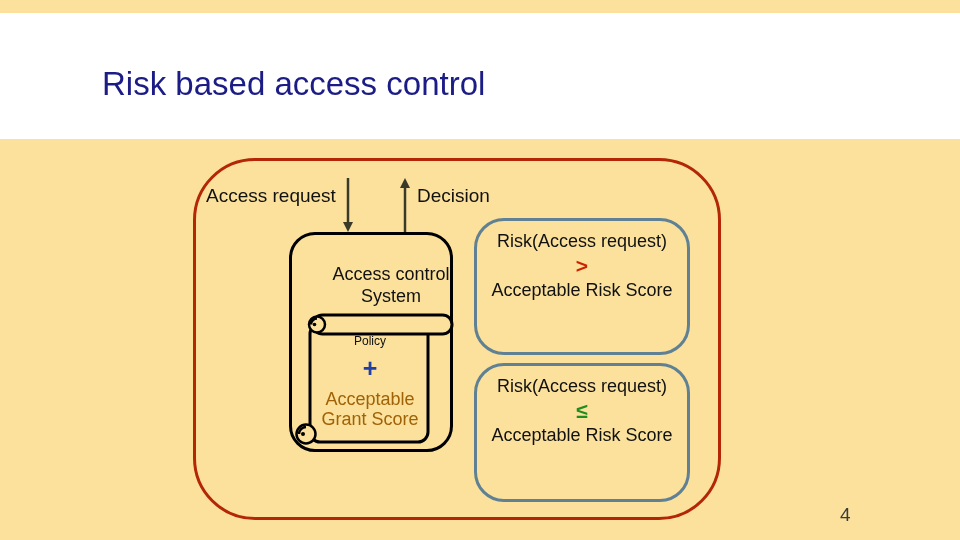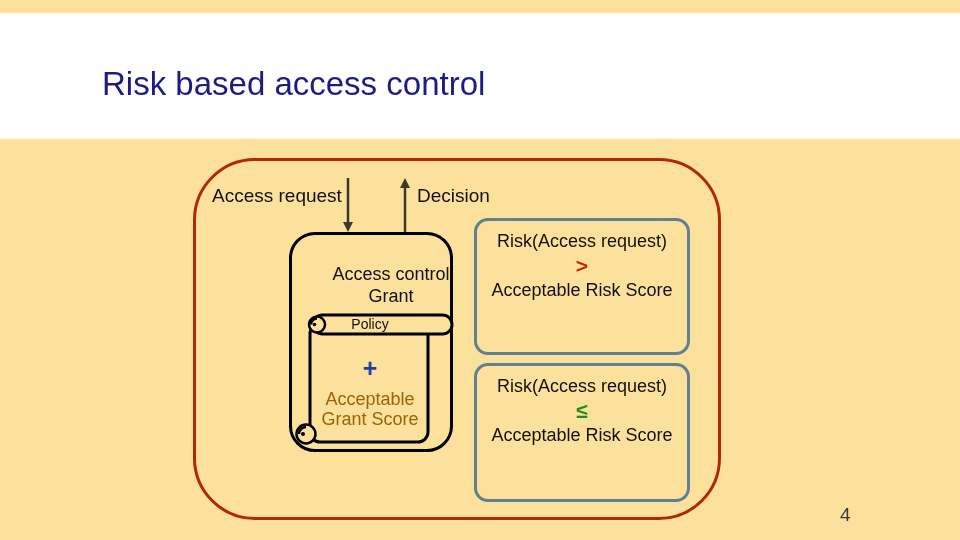--- a/index.html
+++ b/index.html
@@ -40,21 +40,21 @@
     box-sizing: border-box;
     background: transparent;
   }
 
   .flow-label {
     position: absolute;
     font-size: 19px;
     color: #111111;
     white-space: nowrap;
   }
-  .flow-label.request { left: 206px; top: 185px; margin-left: 6px; }
+  .flow-label.request { left: 206px; top: 185px; }
   .flow-label.decision { left: 417px; top: 185px; text-align: right; }
 
   .arrows-layer {
     position: absolute;
     left: 0; top: 0;
     width: 960px; height: 540px;
     pointer-events: none;
   }
 
   .system-box {
@@ -80,30 +80,30 @@
     width: 175px; height: 148px;
   }
 
   .scroll-text {
     position: absolute;
     left: 300px;
     width: 140px;
     text-align: center;
     white-space: nowrap;
   }
-  .scroll-text.policy { top: 316px; font-size: 14px; color: #111111; text-align: center; }
+  .scroll-text.policy { top: 334px; font-size: 12px; color: #111111; text-align: center; }
   .scroll-text.plus   { top: 354px; font-size: 25px; font-weight: bold; color: #2140a5; }
   .scroll-text.blue-block { top: 389px; font-size: 18px; line-height: 20px; color: #a16207; }
 
   .risk-box {
     position: absolute;
     left: 474px;
     width: 216px;
     border: 3px solid #5f8193;
-    border-radius: 14px;
+    border-radius: 30px;
     box-sizing: border-box;
     background: transparent;
     display: flex;
     flex-direction: column;
     align-items: center;
     text-align: center;
   }
   .risk-box.deny  { top: 218px; height: 137px; }
   .risk-box.grant { top: 363px; height: 139px; }
 
@@ -159,21 +159,21 @@
     </g>
     <g>
       <line x1="405" y1="232" x2="405" y2="186" stroke="#3a3a28" stroke-width="2.5"></line>
       <polygon points="400,188 410,188 405,178" fill="#3a3a28"></polygon>
     </g>
   </svg>
 
   <div class="system-box">
     <div class="system-box-text">
       <div>Access control</div>
-      <div>Grant</div>
+      <div>System</div>
     </div>
   </div>
 
   <svg class="scroll-svg" viewBox="0 0 175 148">
 
     <rect x="22" y="18" width="118" height="118" rx="10" fill="#fbe19c" stroke="#000000" stroke-width="3"></rect>
 
     <rect x="25" y="9" width="139" height="19" rx="9.5" fill="#fbe19c" stroke="#000000" stroke-width="3"></rect>
 
     <circle cx="29" cy="18.5" r="8" fill="#fbe19c" stroke="#000000" stroke-width="2.5"></circle>

